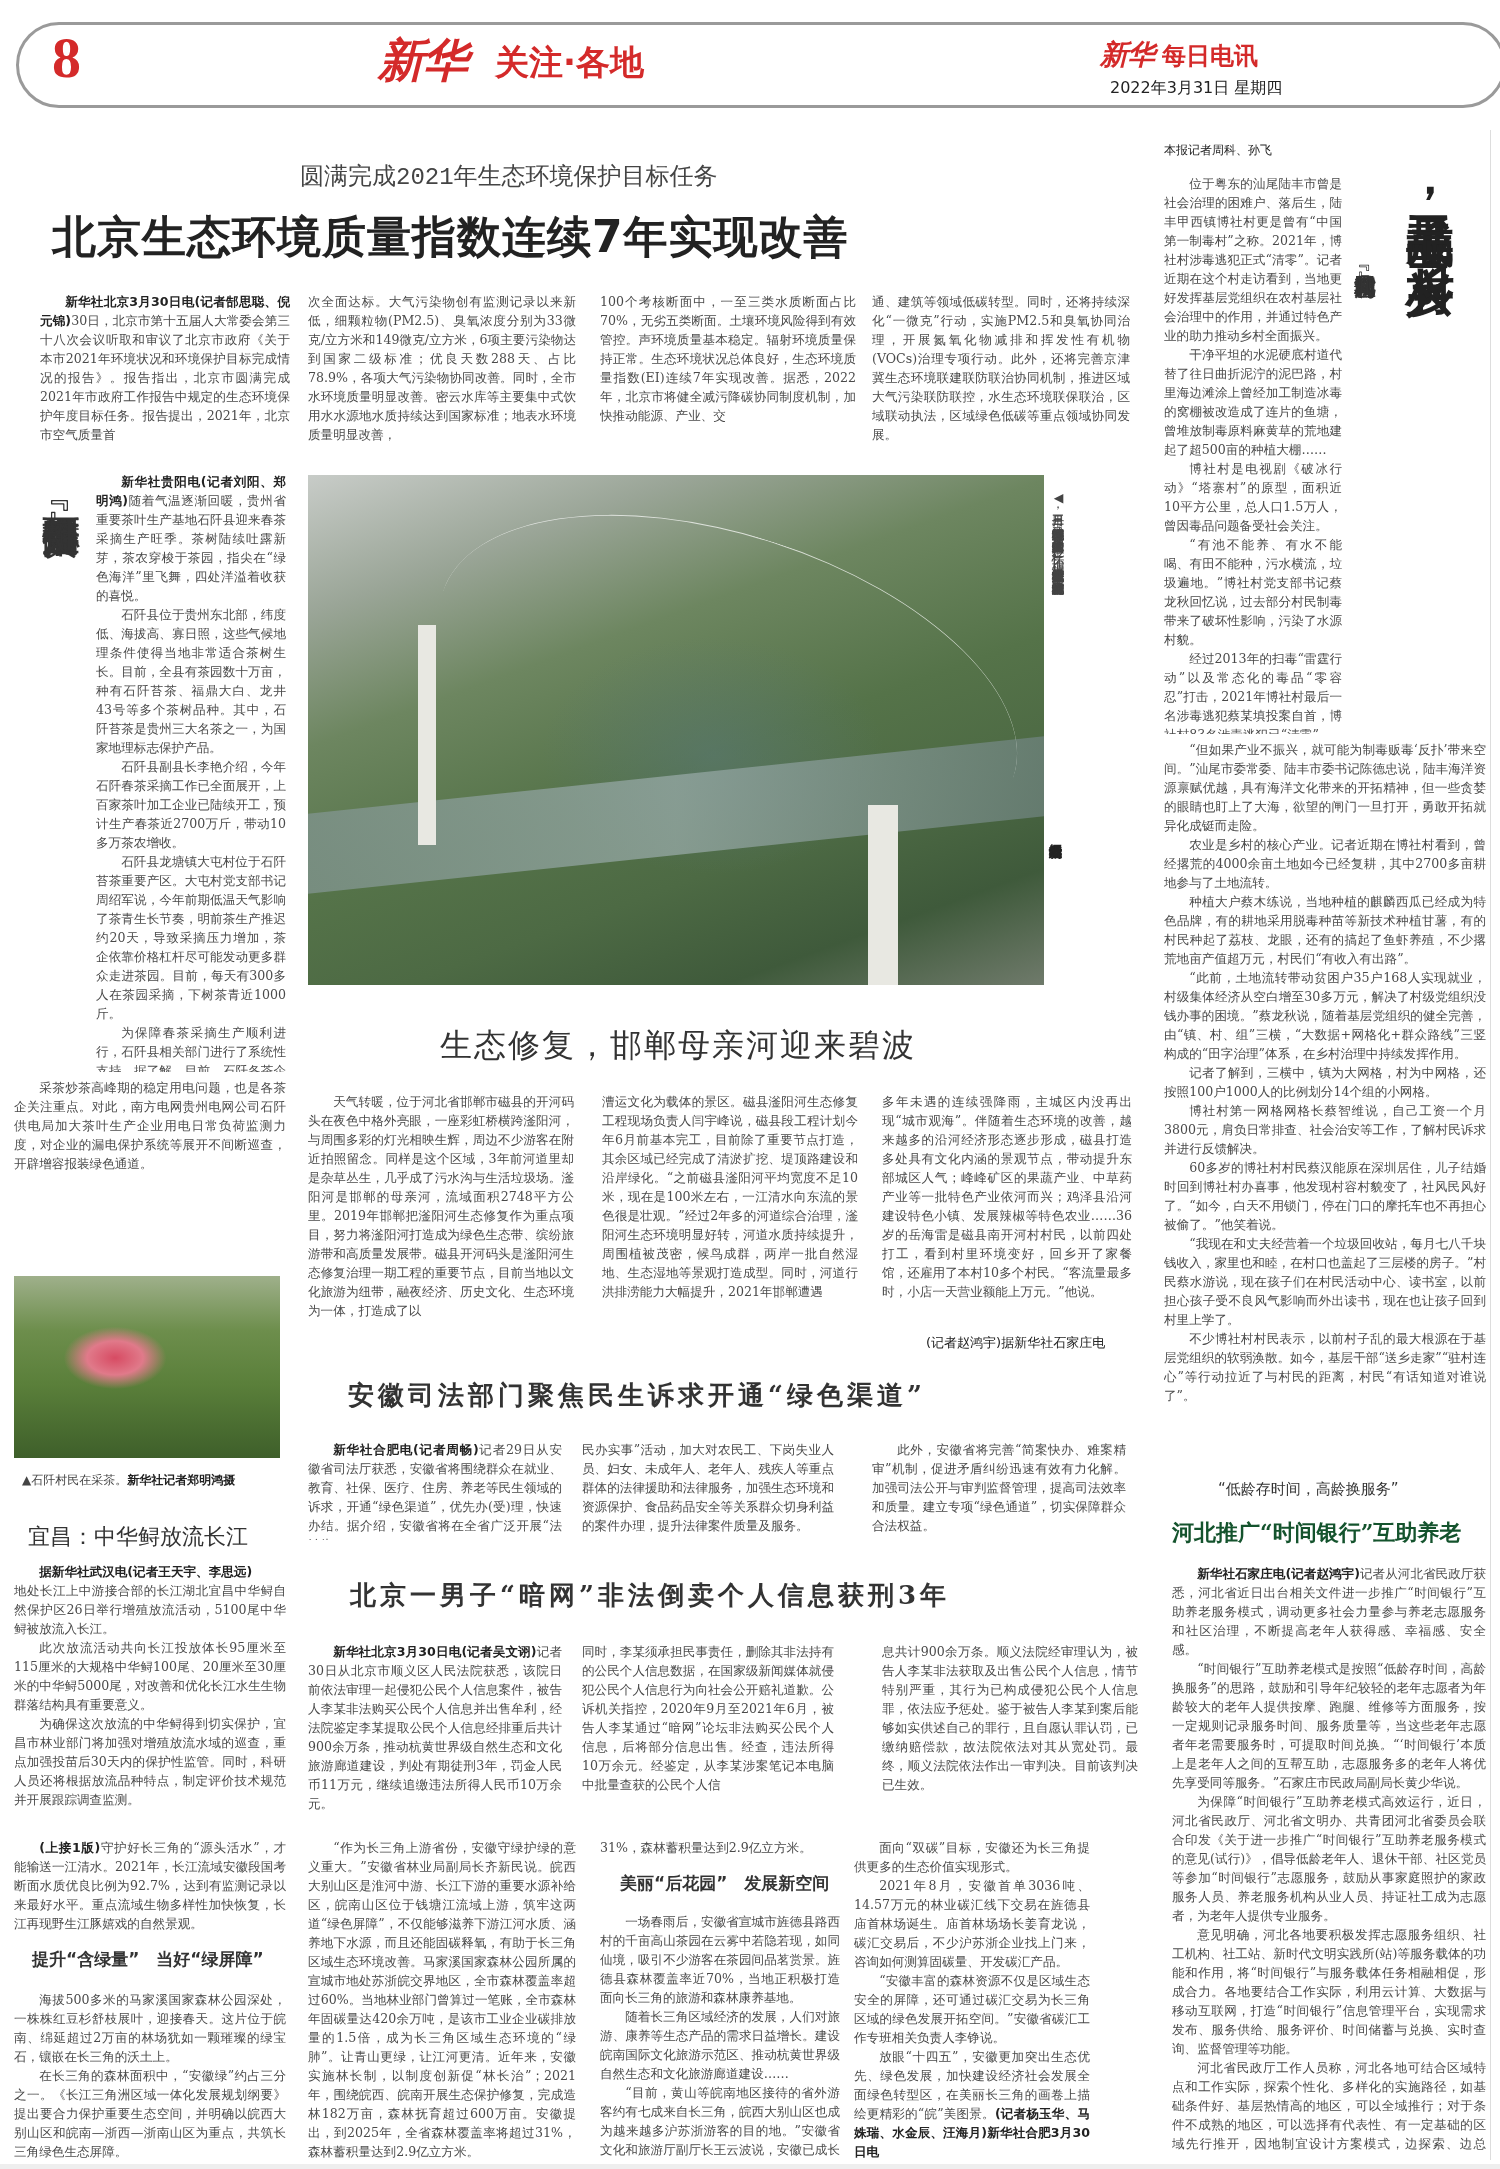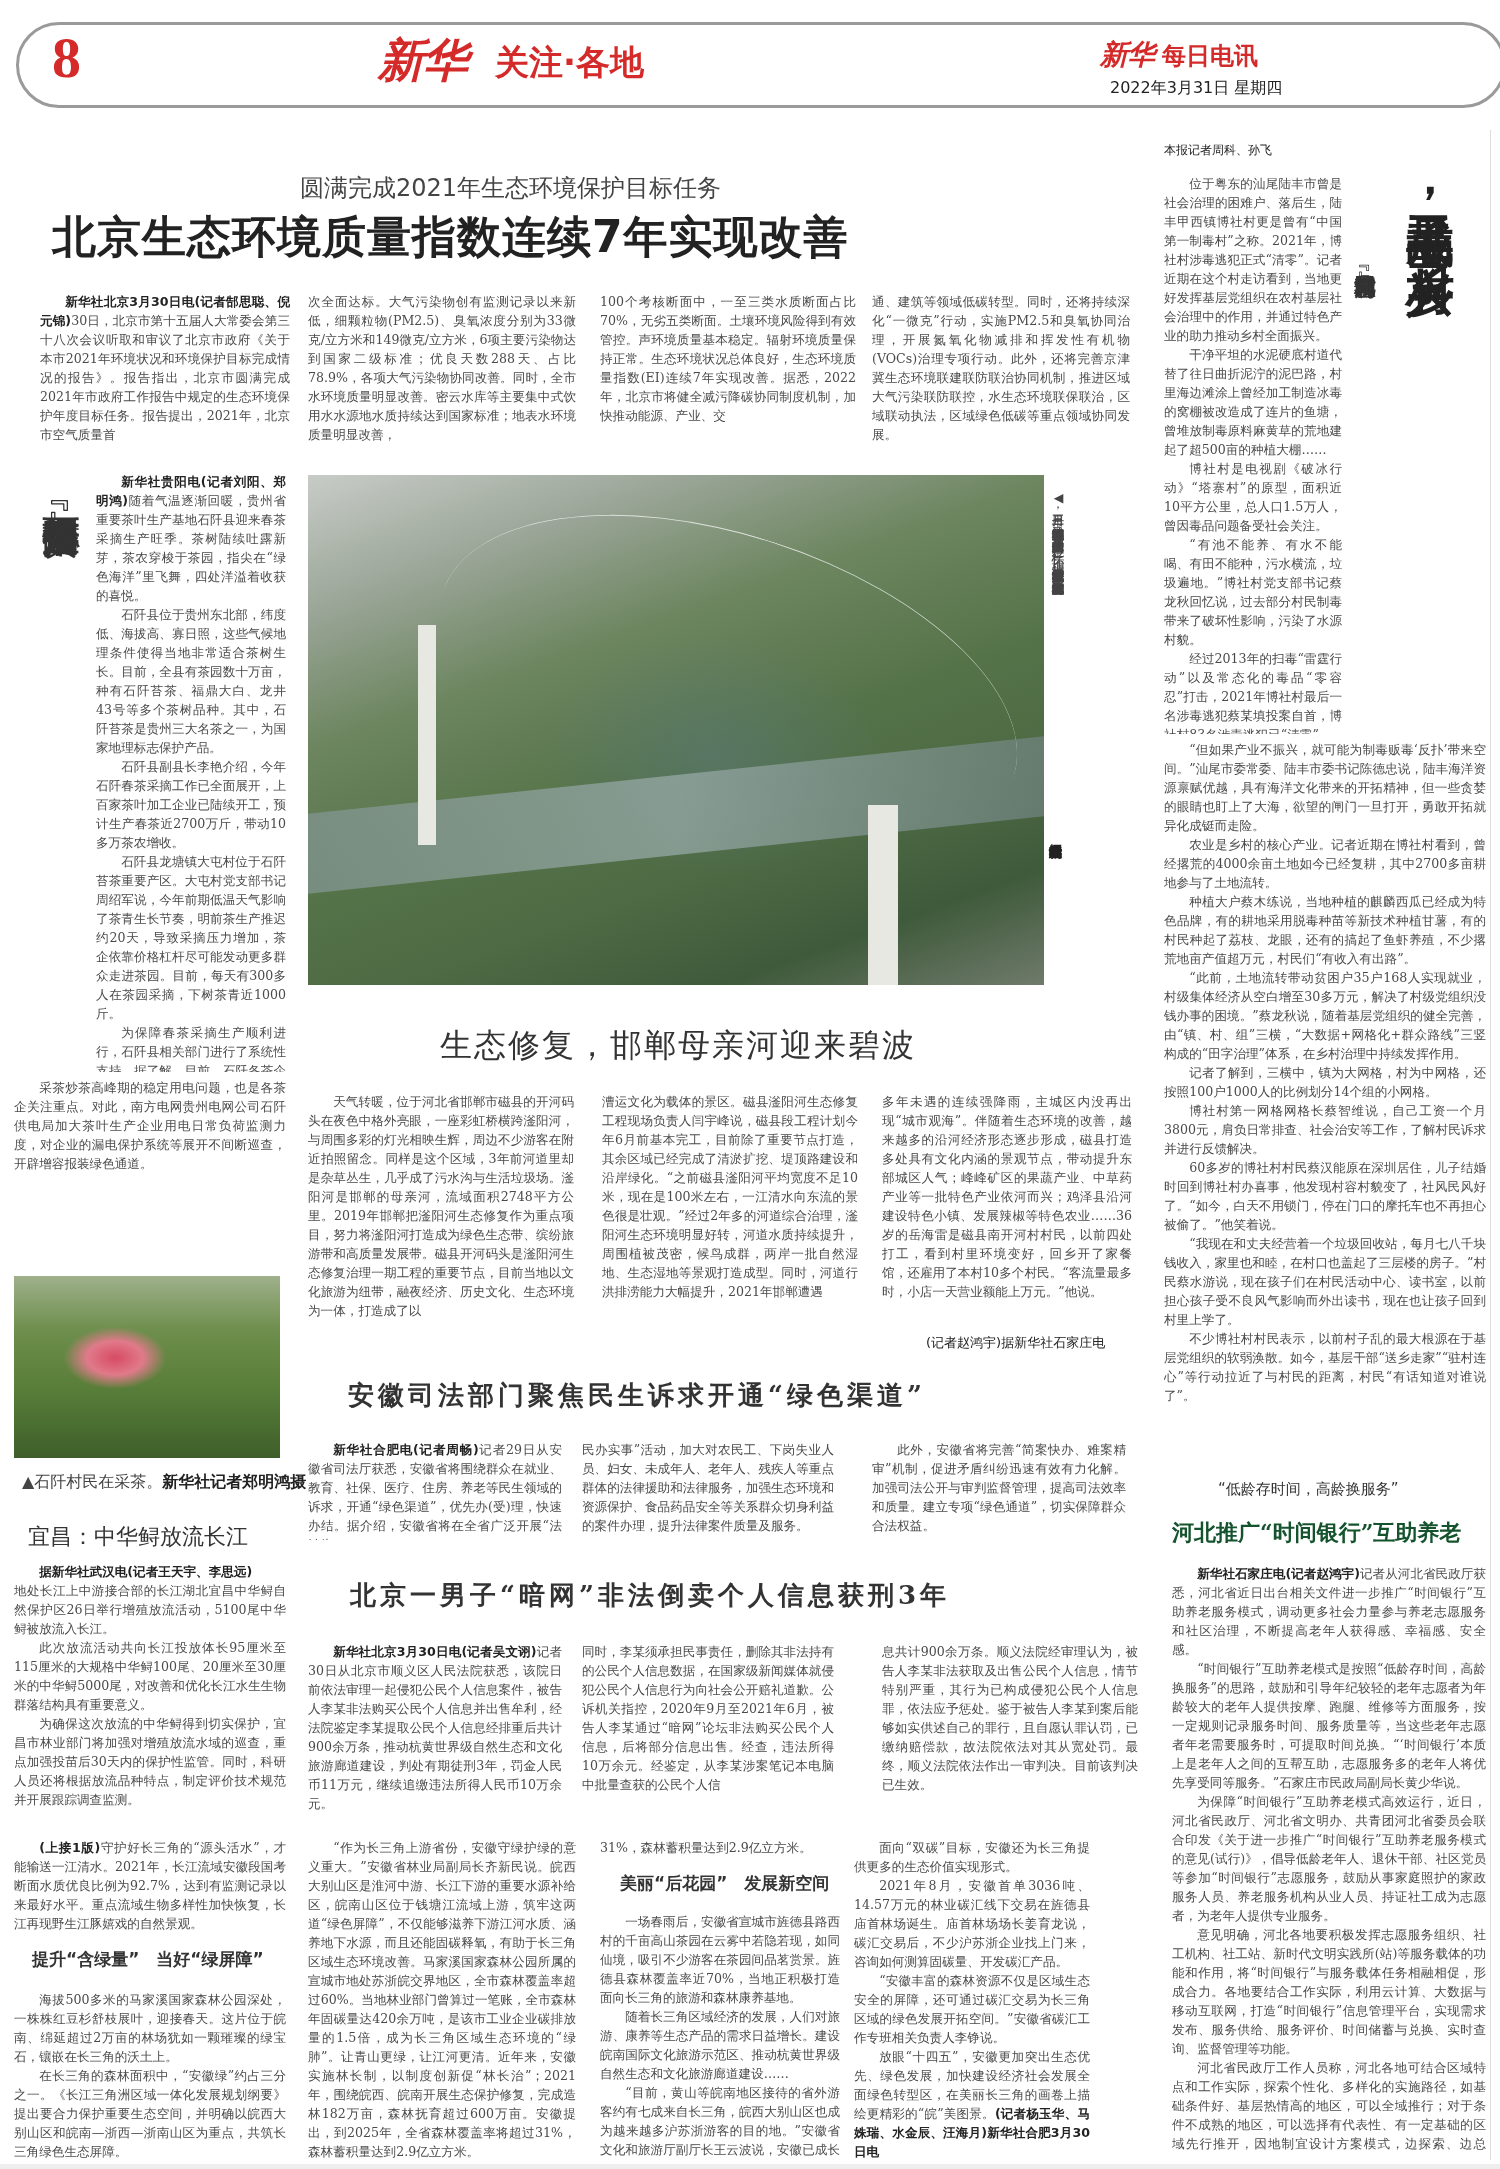--- a/index.html
+++ b/index.html
@@ -34,37 +34,37 @@
   }
   .photo-bridge .river { position:absolute; left: 0; top: 300px; width: 100%; height: 80px; background: linear-gradient(90deg, #7f938c, #93a6a1 50%, #6c817a); transform: skewY(-6deg); opacity: .8; }
   .photo-bridge .tower { position:absolute; background: #e8e8e2; }
   .photo-bridge .cable { position:absolute; left: 120px; top: 60px; width: 600px; height: 300px; border-top: 1px solid rgba(255,255,255,0.7); border-radius: 50% 50% 0 0; transform: rotate(18deg); }
   .photo-tea {
     left: 14px; top: 1276px; width: 266px; height: 182px;
     background:
       radial-gradient(ellipse at 38% 45%, #d74b63 0%, #e07a8a 12%, rgba(0,0,0,0) 22%),
       linear-gradient(180deg, #9fb08b 0%, #6d8e4c 30%, #5a7f3a 60%, #3e5f2a 100%);
   }
-  .caption { font-size: 16px; color: #444; }
+  .caption { font-size: 12px; color: #444; }
   .caption b { font-family: "DejaVu Sans", sans-serif; color: #222; }
   .rule-v { background: #ddd; width: 1px; }
   .bottom-border { left: 0; top: 2164px; width: 1500px; height: 5px; background: #eee; }
 </style>
 </head>
 <body>
 
 <div class="abs masthead"></div>
 <div class="abs page-num">8</div>
 <div class="abs brand">新华</div>
 <div class="abs section-name">关注·各地</div>
 <div class="abs brand-small">新华</div>
 <div class="abs paper-name">每日电讯</div>
 <div class="abs date">2022年3月31日 星期四</div>
 
-<div class="abs kicker" style="left:300px;top:172px;">圆满完成2021年生态环境保护目标任务</div>
+<div class="abs kicker" style="left:300px;top:160px;font-family:Liberation Mono, monospace;">圆满完成2021年生态环境保护目标任务</div>
 <div class="abs headline" style="left:52px;top:208px;">北京生态环境质量指数连续7年实现改善</div>
 <div class="abs body" style="left:40px;top:292px;width:250px;height:170px;overflow:hidden;">
   <p><span class="lead">新华社北京3月30日电(记者郜思聪、倪元锦)</span><span>30日，北京市第十五届人大常委会第三十八次会议听取和审议了北京市政府《关于本市2021年环境状况和环境保护目标完成情况的报告》。报告指出，北京市圆满完成2021年市政府工作报告中规定的生态环境保护年度目标任务。报告提出，2021年，北京市空气质量首</span></p>
 </div>
 <div class="abs body" style="left:308px;top:292px;width:268px;height:170px;overflow:hidden;">
     <p style="text-indent:0">次全面达标。大气污染物创有监测记录以来新低，细颗粒物(PM2.5)、臭氧浓度分别为33微克/立方米和149微克/立方米，6项主要污染物达到国家二级标准；优良天数288天、占比78.9%，各项大气污染物协同改善。同时，全市水环境质量明显改善。密云水库等主要集中式饮用水水源地水质持续达到国家标准；地表水环境质量明显改善，</p>
   </div>
 <div class="abs body" style="left:600px;top:292px;width:256px;height:170px;overflow:hidden;">
     <p style="text-indent:0">100个考核断面中，一至三类水质断面占比70%，无劣五类断面。土壤环境风险得到有效管控。声环境质量基本稳定。辐射环境质量保持正常。生态环境状况总体良好，生态环境质量指数(EI)连续7年实现改善。据悉，2022年，北京市将健全减污降碳协同制度机制，加快推动能源、产业、交</p>
   </div>

